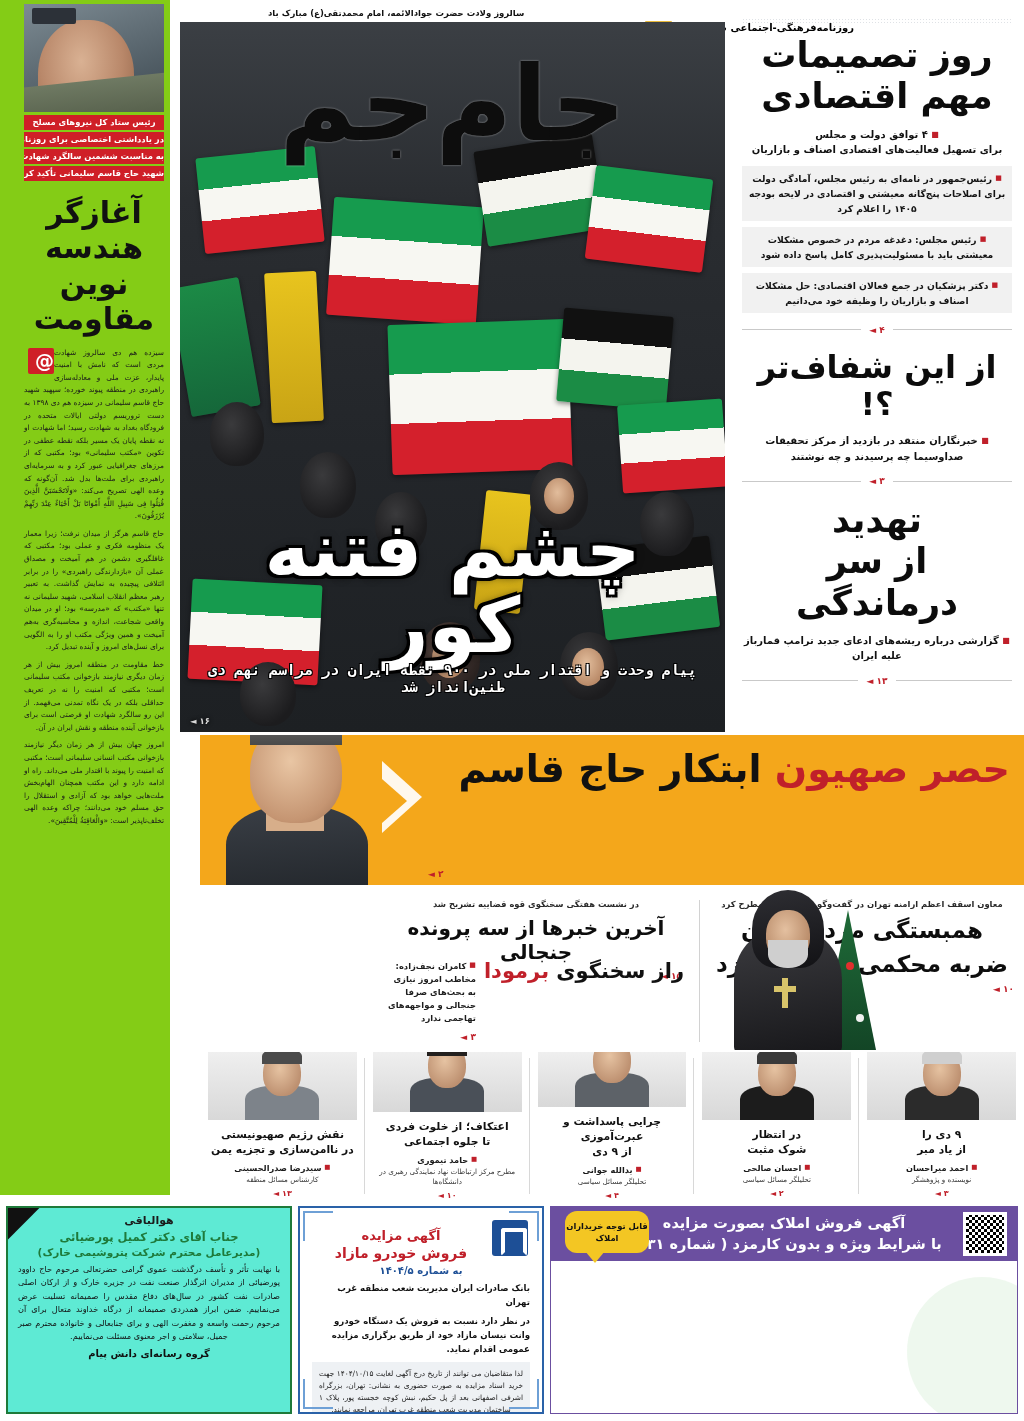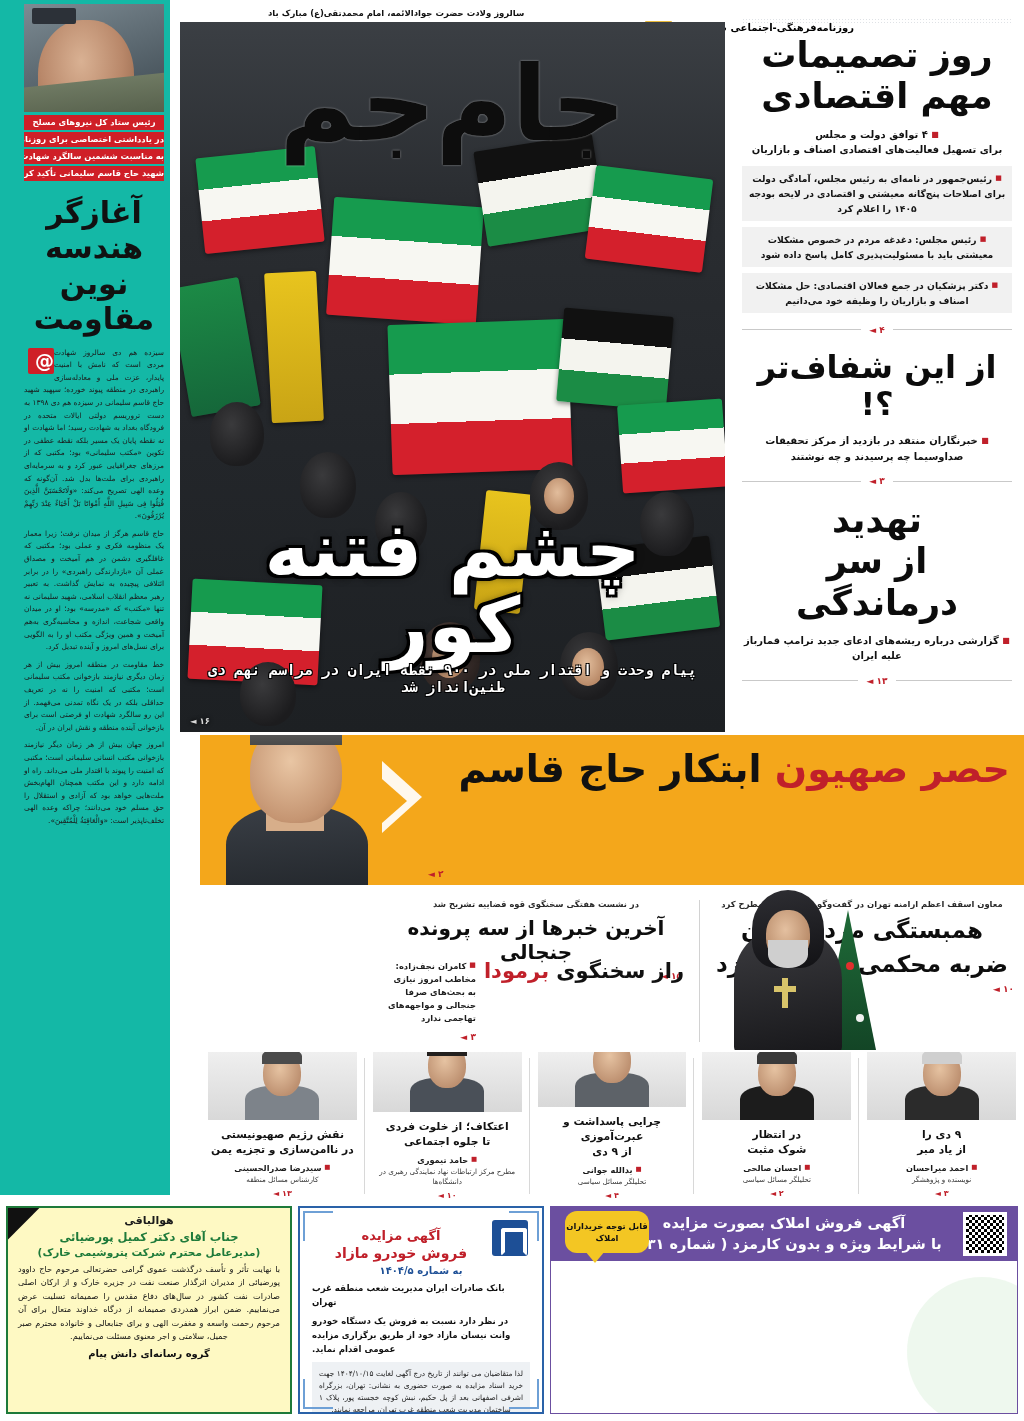--- a/index.html
+++ b/index.html
@@ -38,21 +38,21 @@
   .mh-issue {
     background:#e8b93a; color:#111; font-weight:bold;
     font-size:8px; padding:1px 4px; border-radius:1px;
   }
   .mh-meta { font-size:7.2px; color:#333; }
   .mh-sep { color:#b02a2a; font-size:7px; }
 
   
   .leftcol {
     position:absolute; top:0; left:0; width:170px; height:1195px;
-    background:#14b8a6; padding:4px 6px 0 24px;
+    background:#84cc16; padding:4px 6px 0 24px;
     border-left:0;
   }
   .portrait-box {
     width:100%; height:108px;
     background:linear-gradient(160deg,#7d8b93 0%,#5f6c74 45%,#3c4850 100%);
     position:relative; overflow:hidden;
   }
   .portrait-box::before {
     content:""; position:absolute; left:14px; top:16px;
     width:96px; height:118px; border-radius:46% 46% 40% 40%;
@@ -373,21 +373,21 @@
   .col-page { font-size:8px; font-weight:bold; color:#c0202a; margin-top:4px; }
 
   
   .ads {
     position:absolute; left:6px; right:6px; top:1206px; height:208px;
     display:flex; gap:6px; flex-direction:row-reverse;
   }
 
   
   .ad-obit {
-    width:286px; border:2px solid #1e7a3a; background:#fef9c3;
+    width:286px; border:2px solid #1e7a3a; background:#5eead4;
     position:relative; padding:6px 10px; overflow:hidden;
   }
   .ad-obit::before {
     content:""; position:absolute; left:-26px; top:-26px;
     width:104px; height:26px; background:#111; transform:rotate(-45deg);
   }
   .obit-t1 { text-align:center; font-size:11px; font-weight:bold; color:#1a1a1a; }
   .obit-t2 { text-align:center; font-size:11.5px; font-weight:bold; color:#1e7a3a; margin-top:3px; }
   .obit-t3 { text-align:center; font-size:10.5px; font-weight:bold; color:#1e7a3a; margin-top:2px; }
   .obit-body {
@@ -413,21 +413,21 @@
     position:absolute; right:14px; top:12px; width:36px; height:36px;
     background:#1d4f96; border-radius:3px;
   }
   .bank-logo::after {
     content:""; position:absolute; left:9px; top:8px; width:18px; height:20px;
     border:4px solid #fff; border-radius:3px; border-bottom-color:transparent;
   }
   .bank-t1 { text-align:center; font-size:13px; font-weight:bold; color:#c0202a; padding-right:40px; }
   .bank-t2 { text-align:center; font-size:14px; font-weight:bold; color:#c0202a; padding-right:40px; margin-top:2px; }
   .bank-t3 { text-align:center; font-size:10px; font-weight:bold; color:#1d4f96; margin-top:4px; }
-  .bank-t4 { text-align:left; font-size:8.6px; font-weight:bold; color:#111; margin-top:5px; line-height:14px; }
+  .bank-t4 { text-align:right; font-size:8.6px; font-weight:bold; color:#111; margin-top:5px; line-height:14px; }
   .bank-box {
     background:#eef1f4; font-size:7.4px; line-height:12px; color:#222;
     padding:6px 7px; margin-top:6px; text-align:justify; text-align-last:center;
   }
 
   
   .ad-prop {
     flex:1; border:1px solid #6b4fa0; background:#fff; position:relative; overflow:hidden;
   }
   .prop-head {

